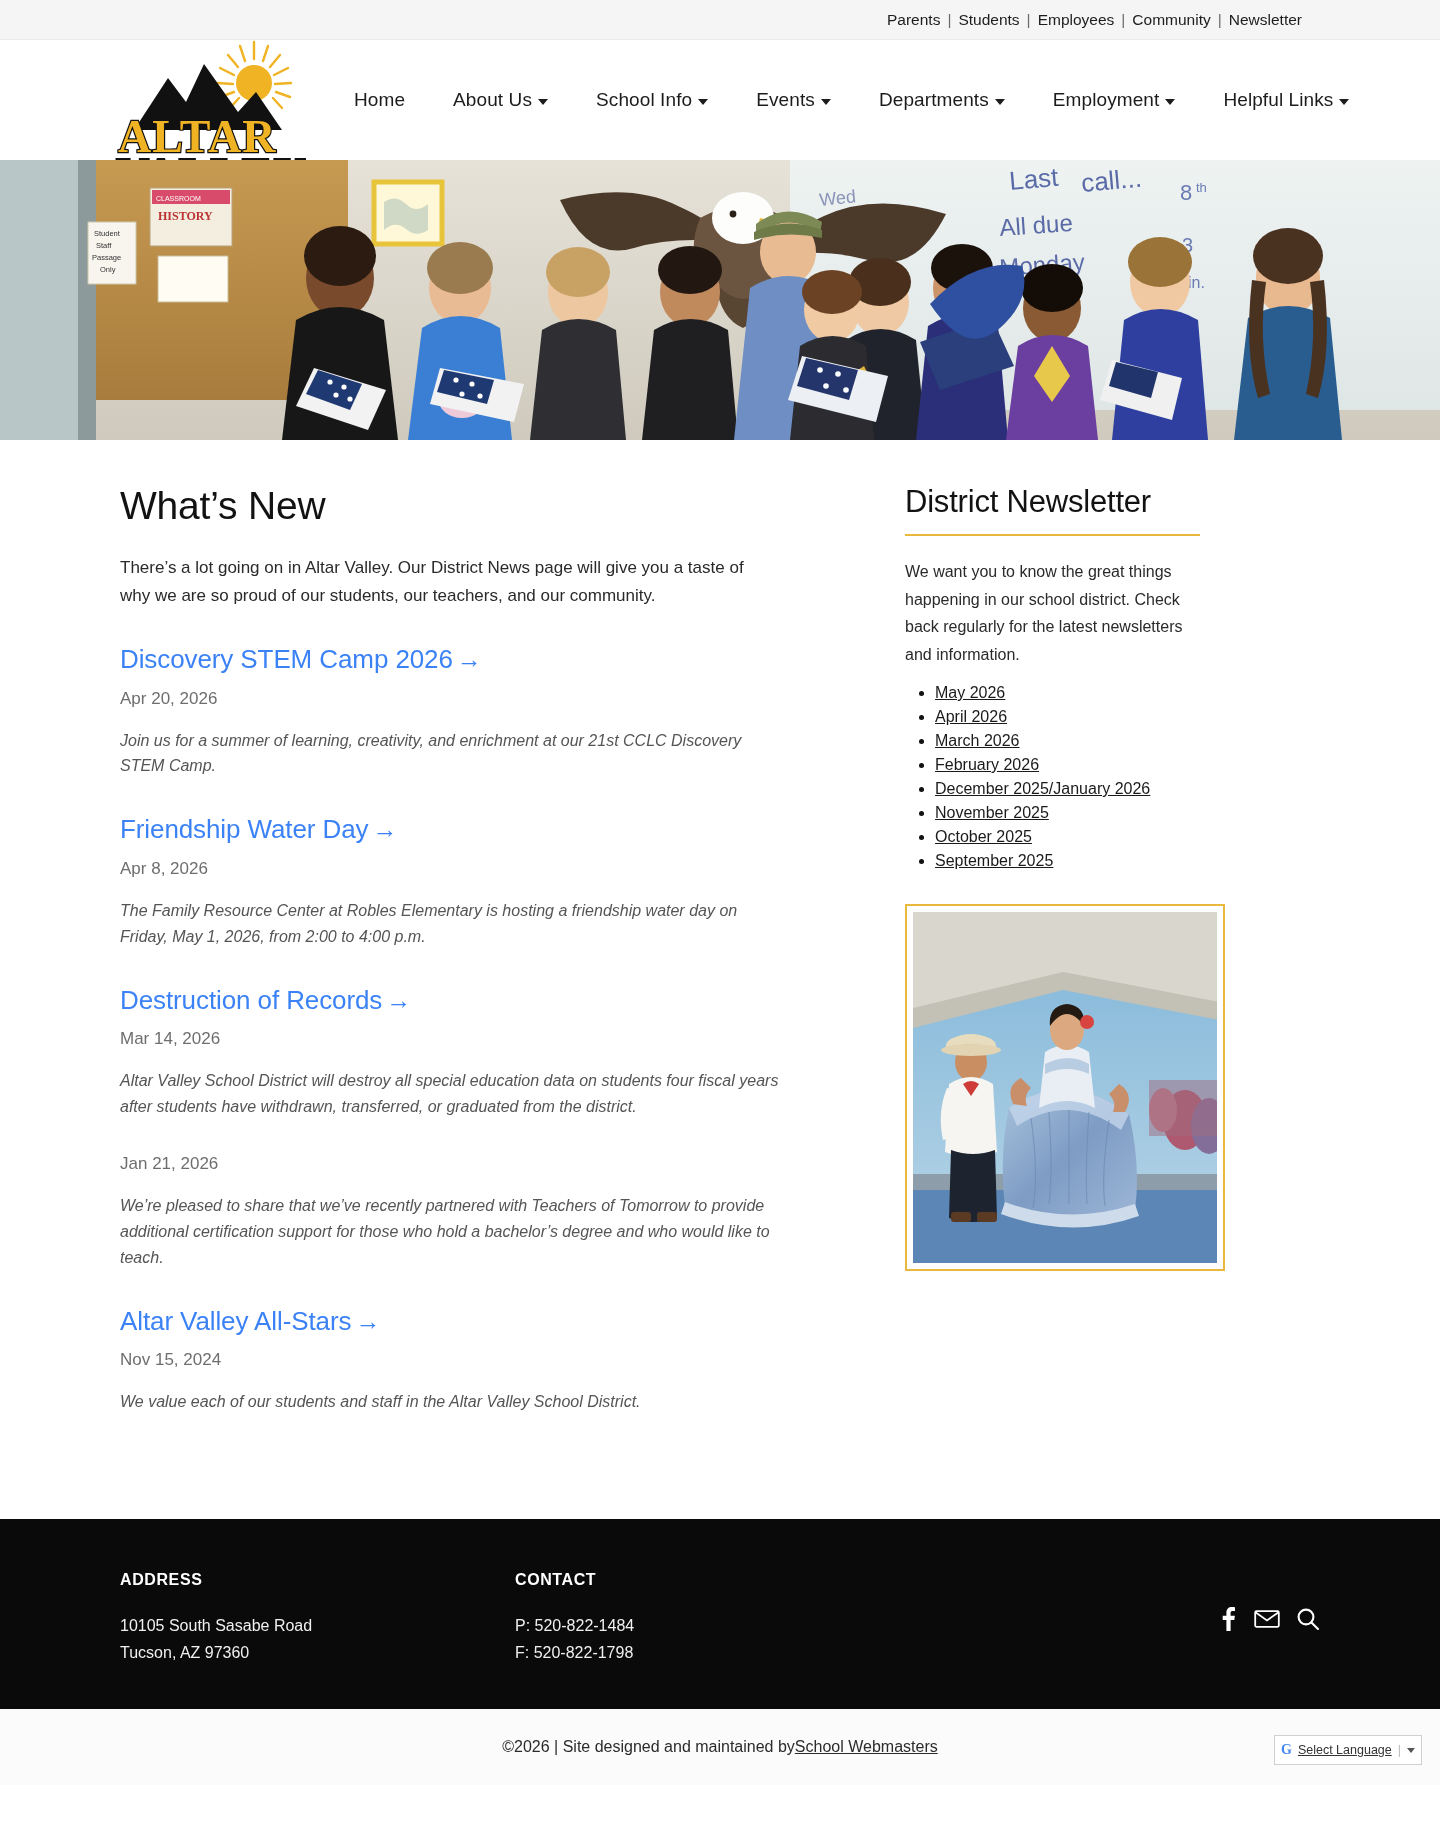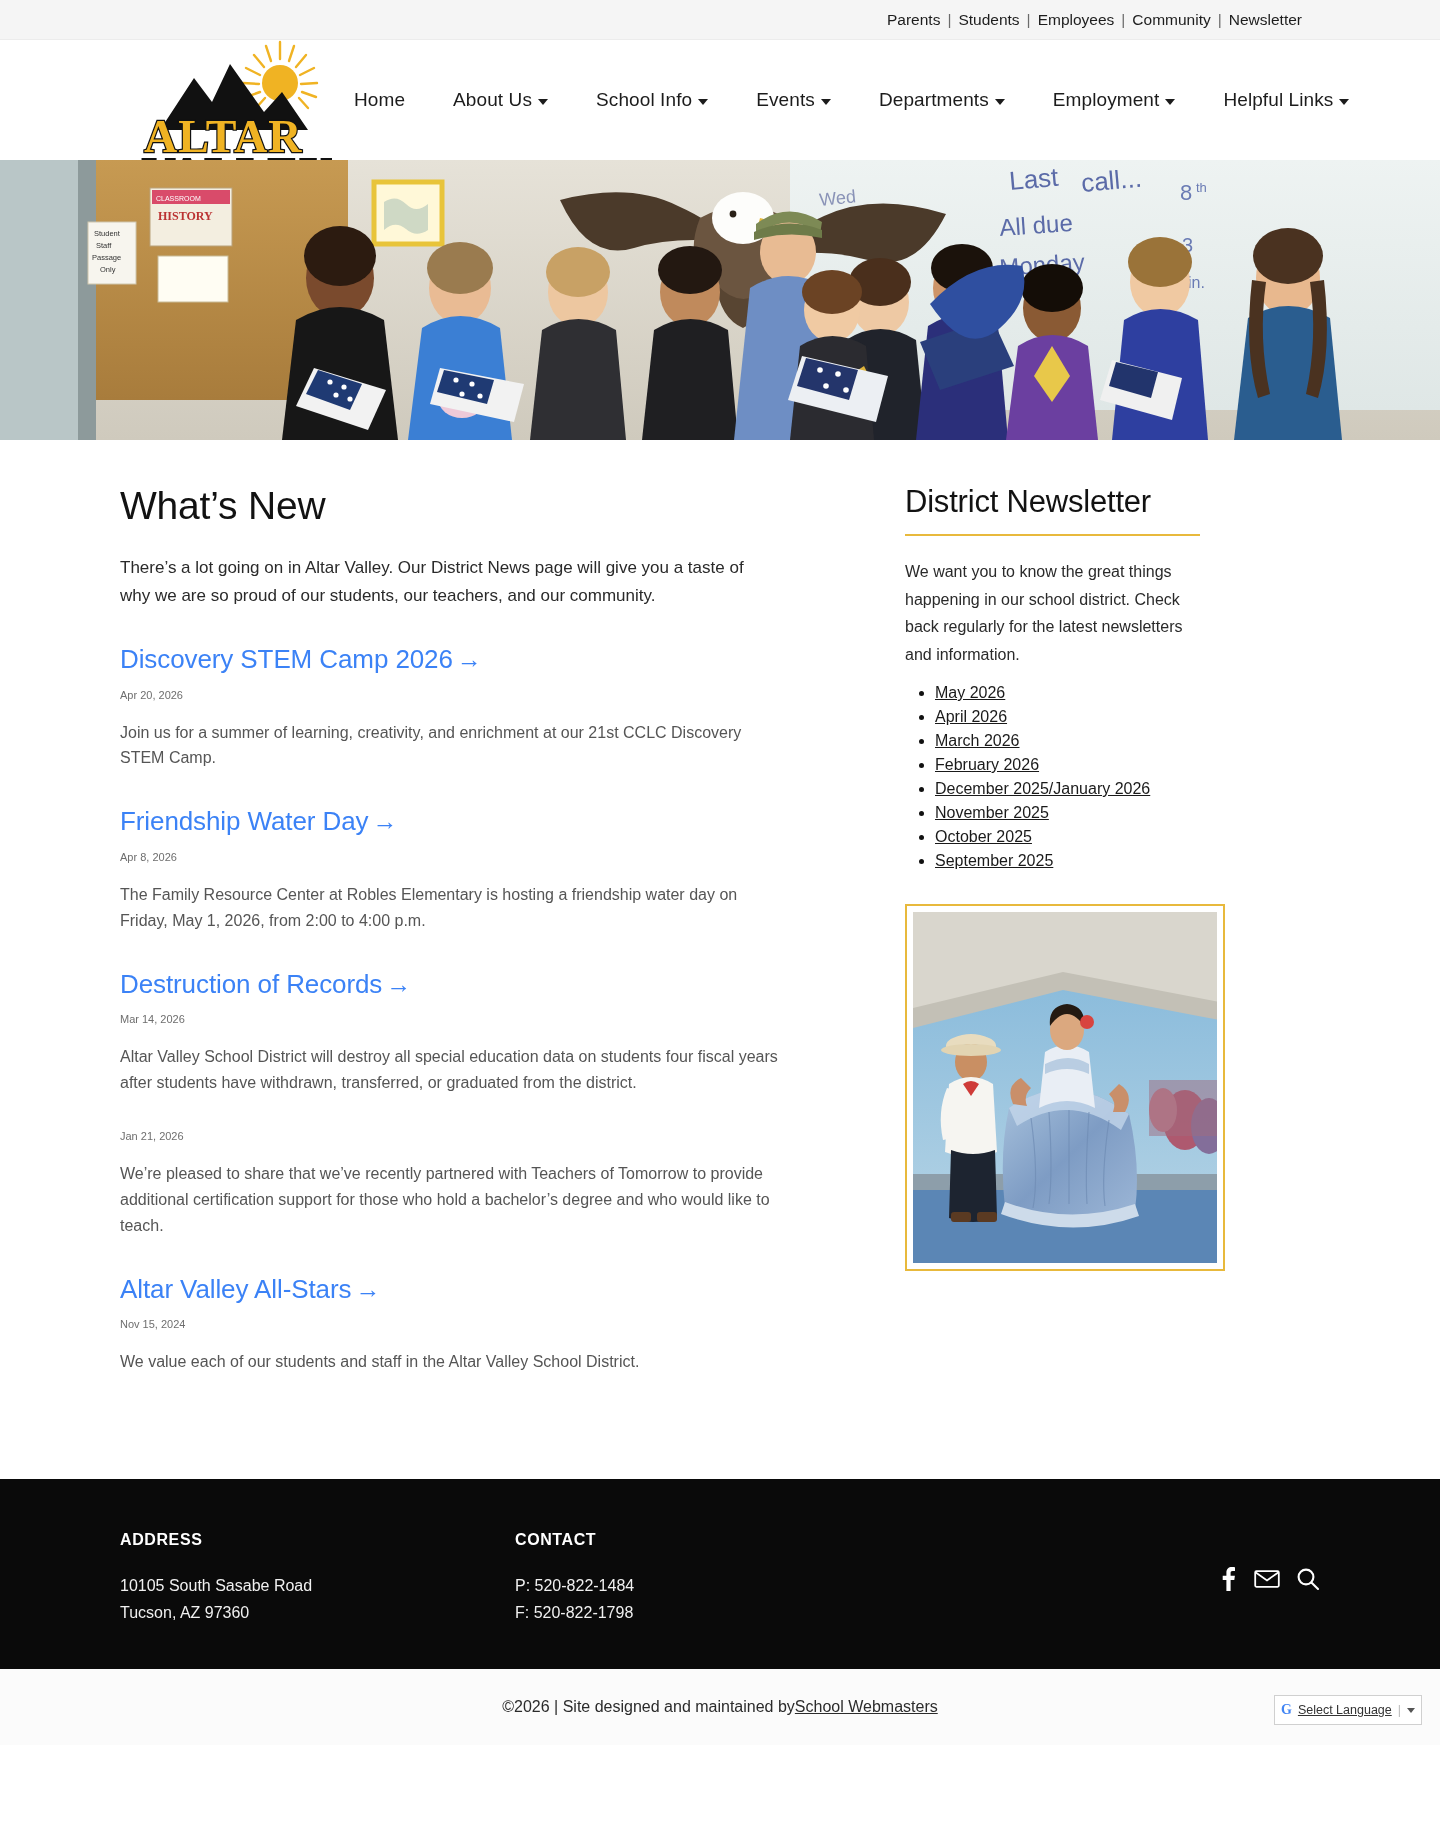--- a/index.html
+++ b/index.html
@@ -37,21 +37,21 @@
   .site-header {
     height: 120px;
     background: #ffffff;
     display: flex;
     align-items: center;
     position: relative;
     overflow: hidden;
   }
   .logo-wrap {
     position: absolute;
-    left: 132px;
+    left: 106px;
     top: -6px;
     width: 200px;
     height: 126px;
     overflow: hidden;
   }
   .logo-svg { display: block; }
 
   .main-nav {
     position: absolute;
     left: 330px;
@@ -121,30 +121,31 @@
     font-size: 26px;
     font-weight: 400;
     color: #3b82f6;
     letter-spacing: -0.1px;
     text-decoration: none;
     display: inline-block;
     line-height: 1.25;
   }
   .news-title .arrow { font-size: 25px; margin-left: 4px; }
   .news-date {
-    font-size: 11px;
+    font-size: 17px;
     color: #6e6e6e;
     margin-top: 13px;
   }
   .news-desc {
     font-size: 16px;
     line-height: 1.62;
     color: #555;
     margin-top: 19px;
     max-width: 660px;
+    font-style: italic;
   }
 
   
   h2.sidebar-title {
     font-size: 31px;
     font-weight: 400;
     color: #121212;
     letter-spacing: -0.2px;
     padding-bottom: 14px;
     border-bottom: 2px solid #e8b93c;

